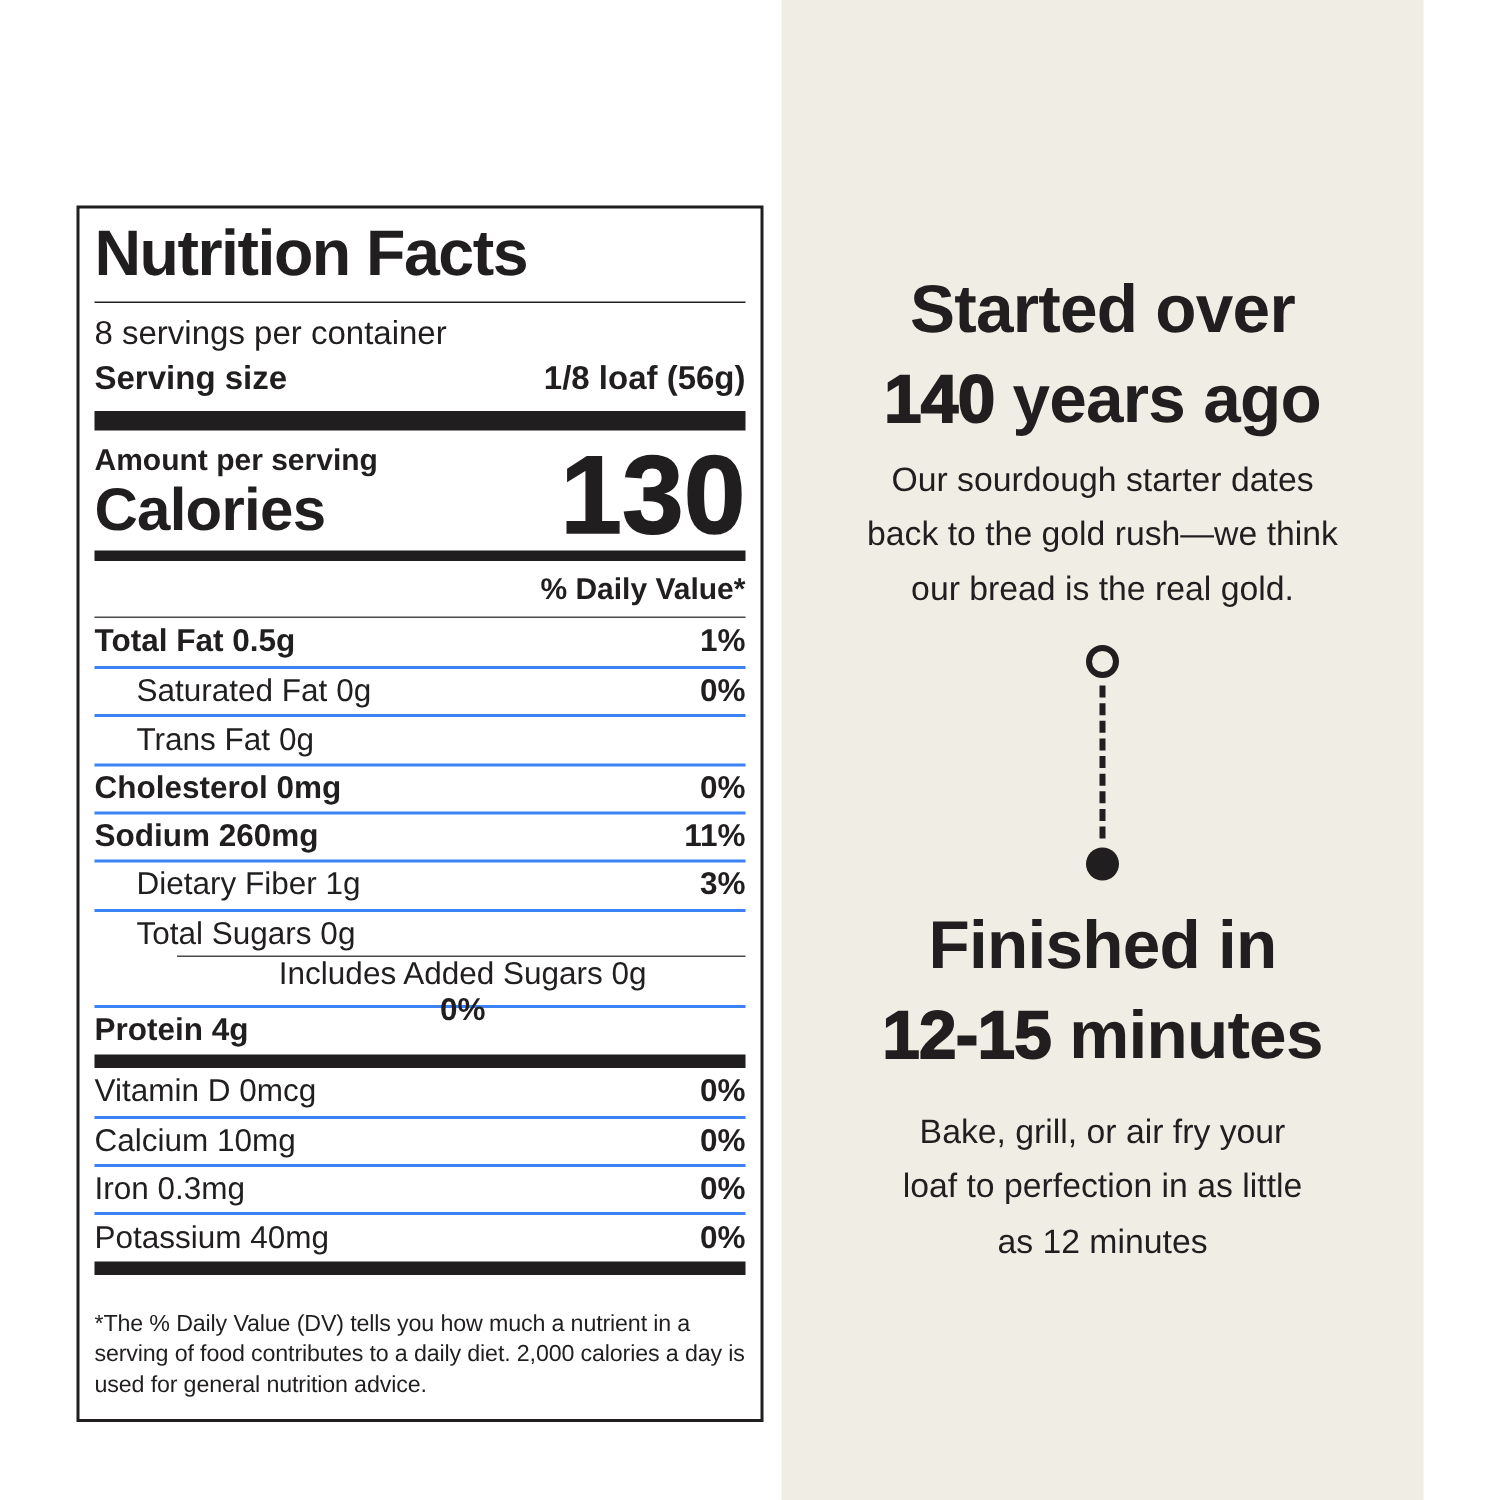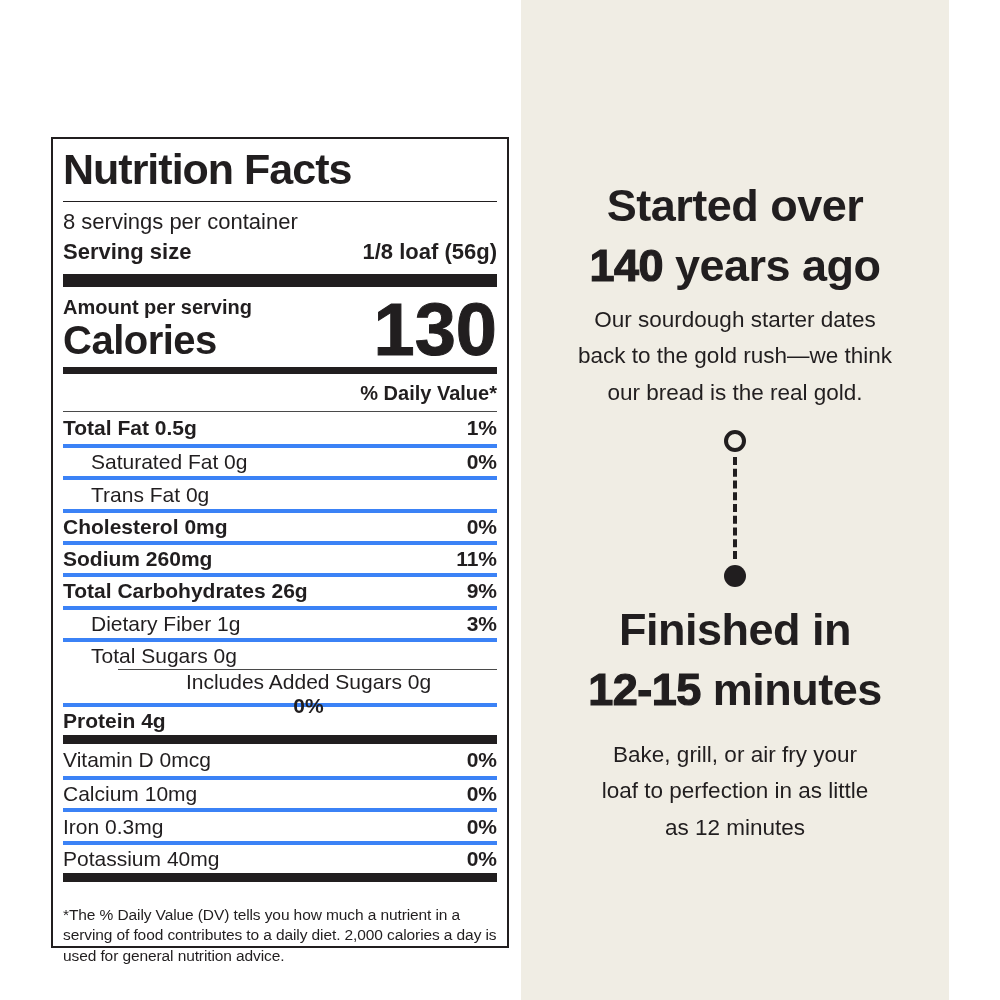--- a/index.html
+++ b/index.html
@@ -28,21 +28,21 @@
   .bar-med{height:7px;background:var(--ink,#211e1f);}
   .bar-sm{height:9px;background:var(--ink,#211e1f);}
   .amount-block{display:flex;justify-content:space-between;align-items:flex-end;padding:8px 0 6px;}
   .aps{font-size:20px;font-weight:700;line-height:1.2;}
   .calories-word{font-size:40px;font-weight:700;line-height:1.05;letter-spacing:-0.5px;}
   .calories-value{font-size:74px;font-weight:700;line-height:0.82;-webkit-text-stroke:1px currentColor;}
   .dv-header{text-align:right;font-size:20px;font-weight:700;padding:8px 0 6px;
     border-bottom:1px solid #4a4a4a;}
   .nrow{display:flex;justify-content:space-between;align-items:center;height:32.3px;
     font-size:21px;box-sizing:border-box;}
-  .rows-host .nrow + .nrow{border-top:4px solid #3b82f6;}
+  .rows-host .nrow + .nrow{border-top:2px solid #3b82f6;}
   .nname{font-weight:400;white-space:nowrap;}
   .bold-name .nname{font-weight:700;}
   .nname b{font-weight:inherit;}
   .ndv{font-weight:700;white-space:nowrap;}
   .indent-1{padding-left:28px;}
   .indent-2{padding-left:57px;flex-direction:column;}
   .nrow.indent-rule{border-top:none !important;position:relative;}
   .nrow.indent-rule::before{content:"";position:absolute;top:-1px;left:55px;right:0;height:1px;background:#4a4a4a;}
   .footnote{font-size:15.5px;line-height:1.32;padding-top:23px;letter-spacing:-0.1px;}
 
@@ -108,24 +108,20 @@
         <div class="nrow bold-name">
           <span class="nname"><b>Cholesterol</b> <span>0mg</span></span>
           <span class="ndv">0%</span>
         </div>
 
         <div class="nrow bold-name">
           <span class="nname"><b>Sodium</b> <span>260mg</span></span>
           <span class="ndv">11%</span>
         </div>
 
-        <div class="nrow bold-name">
-          <span class="nname"><b>Total Carbohydrates</b> <span>26g</span></span>
-          <span class="ndv">9%</span>
-        </div>
 
         <div class="nrow indent-1">
           <span class="nname"><b>Dietary Fiber</b> <span>1g</span></span>
           <span class="ndv">3%</span>
         </div>
 
         <div class="nrow indent-1">
           <span class="nname"><b>Total Sugars</b> <span>0g</span></span>
           <span class="ndv"></span>
         </div>

